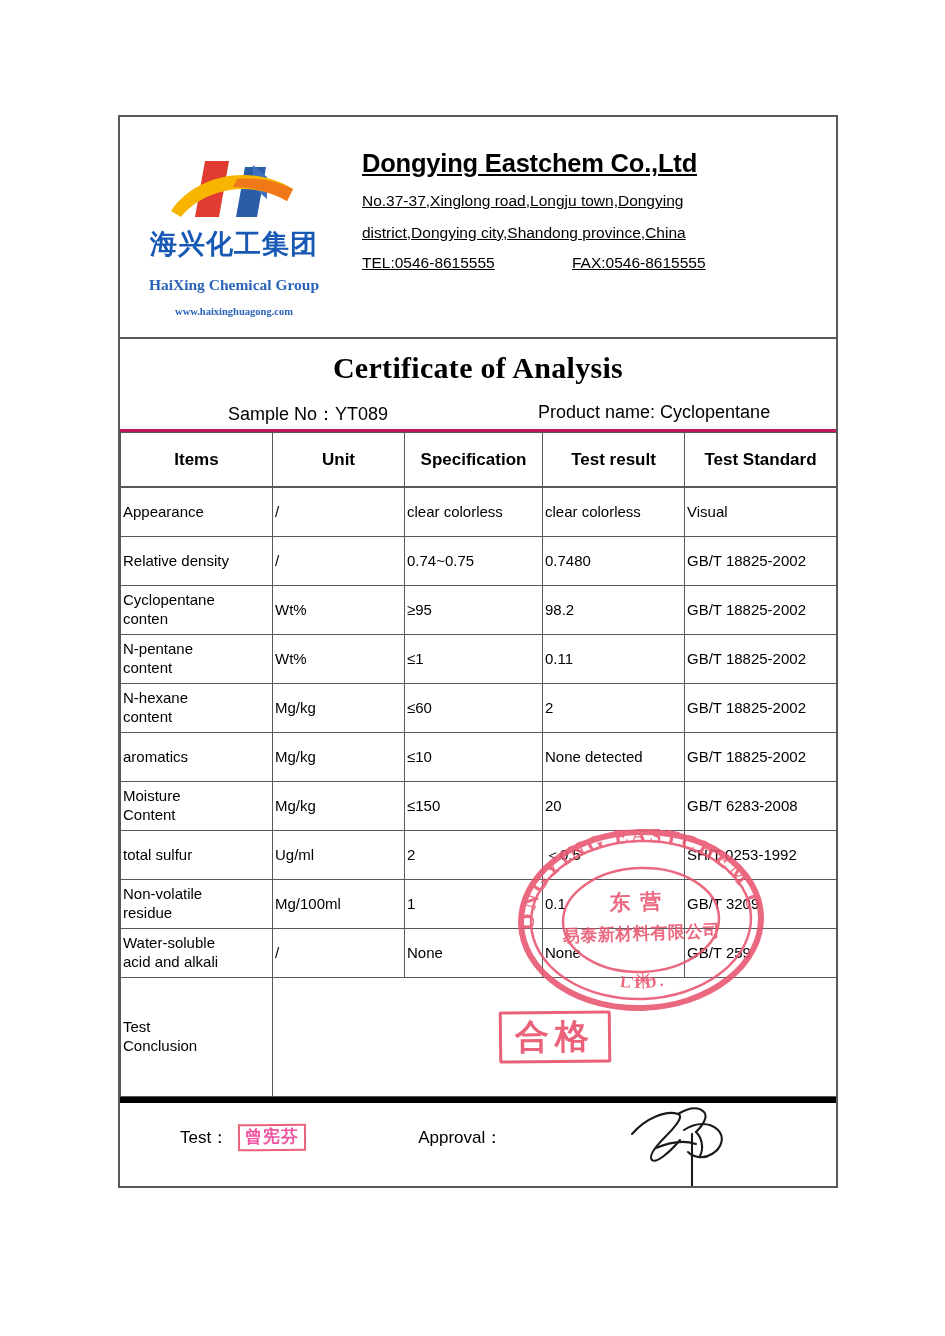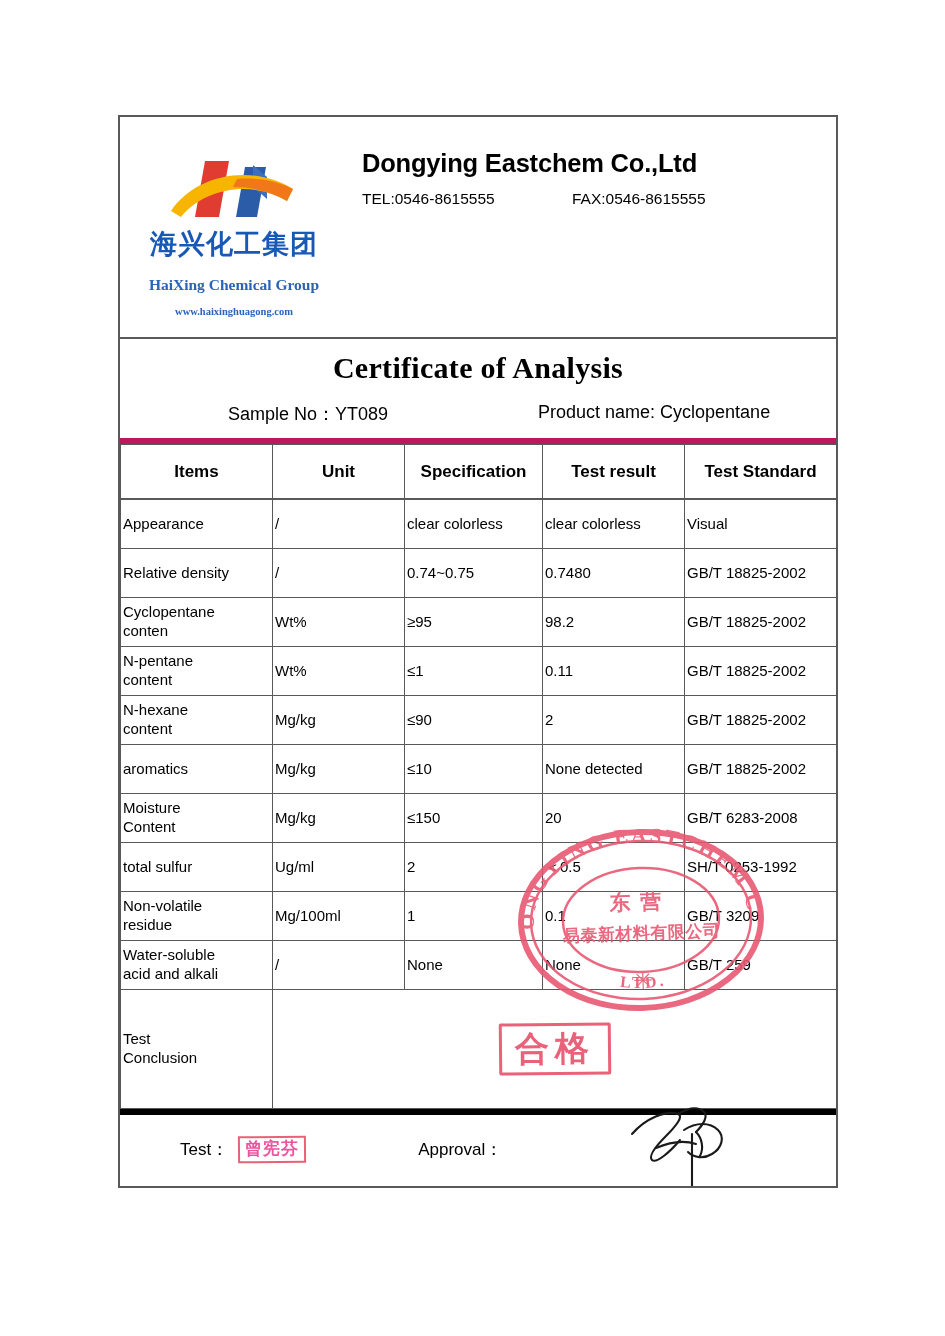--- a/index.html
+++ b/index.html
@@ -75,20 +75,21 @@
     font-weight: bold;
     font-size: 10.5px;
     margin-top: 12px;
     white-space: nowrap;
   }
 
   #company-block {
     flex: 1 1 auto;
     padding: 32px 4px 0 14px;
     box-sizing: border-box;
+    text-decoration: underline;
   }
   #company-name {
     font-size: 25.5px;
     font-weight: bold;
     letter-spacing: -0.2px;
     white-space: nowrap;
   }
   .addr-line {
     font-size: 15.5px;
     margin-top: 14px;
@@ -96,22 +97,22 @@
   }
   #contact-line {
     margin-top: 12px;
     font-size: 15.5px;
     display: flex;
   }
   #tel-text { width: 210px; }
 
   
   #title-band {
-    height: 105px;
-    border-bottom: 6px solid #be185d;
+    height: 93px;
+    border-bottom: 3px solid #be185d;
     box-sizing: border-box;
     position: relative;
   }
   #doc-title {
     font-family: "Liberation Serif", serif;
     font-size: 30px;
     font-weight: bold;
     text-align: center;
     padding-top: 12px;
     letter-spacing: 0.3px;
@@ -251,20 +252,22 @@
           <path d="M70,24 C96,22 114,28 126,34 L120,46 C106,38 88,32 66,32 Z" fill="#F07818"></path>
         </svg>
       </div>
       <div id="logo-cn">海兴化工集团</div>
       <div id="logo-en">HaiXing Chemical Group</div>
       <div id="logo-url">www.haixinghuagong.com</div>
     </div>
 
     <div id="company-block">
       <div id="company-name">Dongying Eastchem Co.,Ltd</div>
+      <div class="addr-line">No.37-37,Xinglong road,Longju town,Dongying</div>
+      <div class="addr-line">district,Dongying city,Shandong province,China</div>
       <div id="contact-line">
         <span id="tel-text">TEL:0546-8615555</span>
         <span>FAX:0546-8615555</span>
       </div>
     </div>
   </div>
 
   <div id="title-band">
     <div id="doc-title">Certificate of Analysis</div>
     <div id="sample-row">
@@ -315,21 +318,21 @@
         <tr>
           <td>N-pentane<br>content</td>
           <td>Wt%</td>
           <td>≤1</td>
           <td>0.11</td>
           <td>GB/T 18825-2002</td>
         </tr>
         <tr>
           <td>N-hexane<br>content</td>
           <td class="upper">Mg/kg</td>
-          <td>≤90</td>
+          <td>≤60</td>
           <td>2</td>
           <td>GB/T 18825-2002</td>
         </tr>
         <tr>
           <td>aromatics</td>
           <td>Mg/kg</td>
           <td>≤10</td>
           <td>None detected</td>
           <td>GB/T 18825-2002</td>
         </tr>

